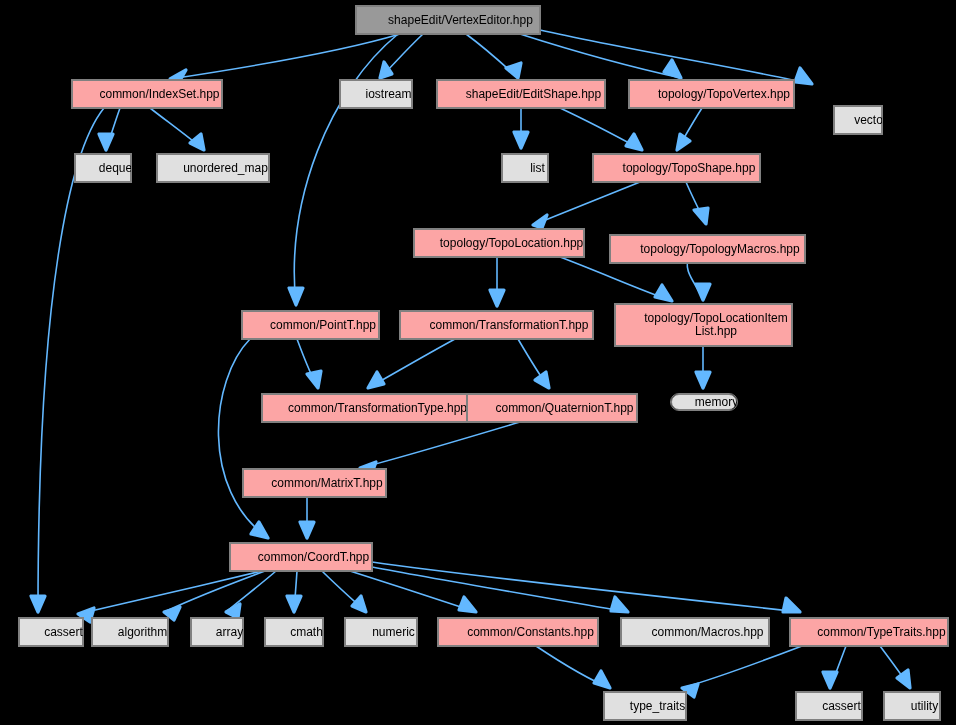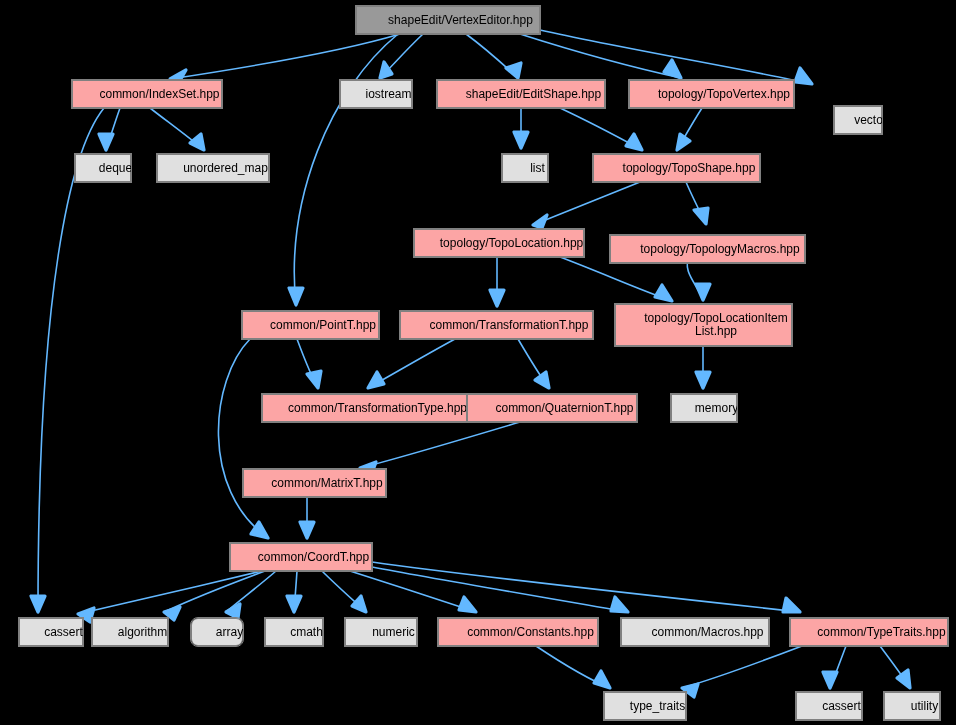--- a/index.html
+++ b/index.html
@@ -207,26 +207,26 @@
       <div class="node system" style="left: 502px; top: 154px; width: 46px; height: 28px;">list</div>
       <div class="node project" style="left: 593px; top: 154px; width: 167px; height: 28px;">topology/TopoShape.hpp</div>
       <div class="node project" style="left: 414px; top: 229px; width: 170px; height: 28px;">topology/TopoLocation.hpp</div>
       <div class="node project" style="left: 610px; top: 229px; width: 195px; height: 28px; margin-top: 6px;">topology/TopologyMacros.hpp</div>
       <div class="node project" style="left: 235px; top: 311px; width: 137px; height: 28px; margin-left: 7px;">common/PointT.hpp</div>
       <div class="node project" style="left: 400px; top: 311px; width: 193px; height: 28px;">common/TransformationT.hpp</div>
       <div class="node project" style="left: 615px; top: 304px; width: 177px; height: 42px;">topology/TopoLocationItem
 List.hpp</div>
       <div class="node project" style="left: 234px; top: 394px; width: 206px; height: 28px; margin-left: 28px;">common/TransformationType.hpp</div>
       <div class="node project" style="left: 467px; top: 394px; width: 170px; height: 28px;">common/QuaternionT.hpp</div>
-      <div class="node system" style="left: 671px; top: 394px; width: 66px; height: 28px;">memory</div>
+      <div class="node system" style="left: 671px; top: 394px; width: 66px; height: 16px; border-radius: 12px;">memory</div>
       <div class="node project" style="left: 243px; top: 469px; width: 143px; height: 28px;">common/MatrixT.hpp</div>
       <div class="node project" style="left: 230px; top: 543px; width: 142px; height: 28px;">common/CoordT.hpp</div>
       <div class="node system" style="left: 19px; top: 618px; width: 64px; height: 28px;">cassert</div>
       <div class="node system" style="left: 92px; top: 618px; width: 76px; height: 28px;">algorithm</div>
-      <div class="node system" style="left: 191px; top: 618px; width: 52px; height: 28px; border-radius: 7px;">array</div>
+      <div class="node system" style="left: 191px; top: 618px; width: 52px; height: 28px;">array</div>
       <div class="node system" style="left: 265px; top: 618px; width: 58px; height: 28px;">cmath</div>
       <div class="node system" style="left: 345px; top: 618px; width: 72px; height: 28px;">numeric</div>
       <div class="node project" style="left: 438px; top: 618px; width: 160px; height: 28px;">common/Constants.hpp</div>
       <div class="node system" style="left: 621px; top: 618px; width: 148px; height: 28px;">common/Macros.hpp</div>
       <div class="node project" style="left: 790px; top: 618px; width: 158px; height: 28px;">common/TypeTraits.hpp</div>
       <div class="node system" style="left: 604px; top: 692px; width: 82px; height: 28px;">type_traits</div>
       <div class="node system" style="left: 796px; top: 692px; width: 66px; height: 28px;">cassert</div>
       <div class="node system" style="left: 884px; top: 692px; width: 56px; height: 28px;">utility</div>
     </div>
 

